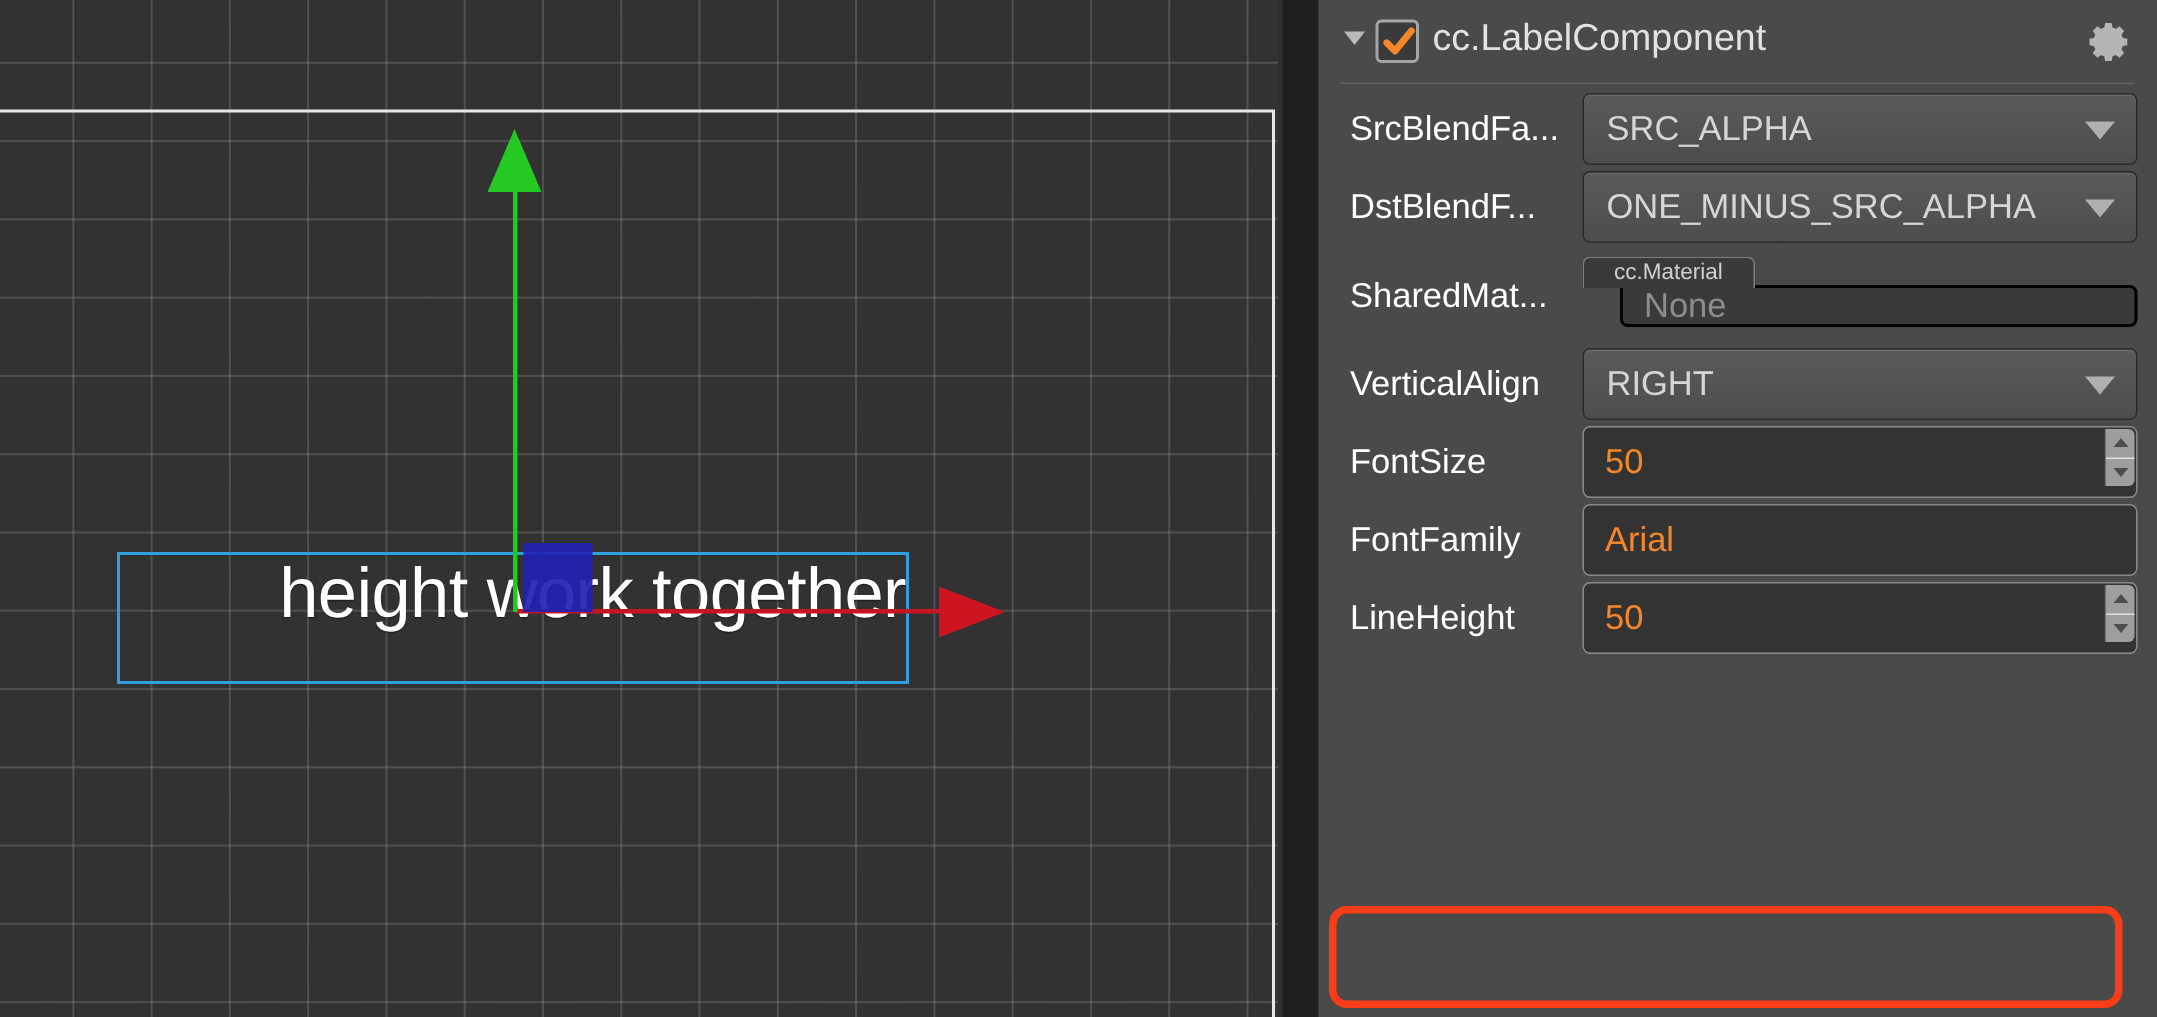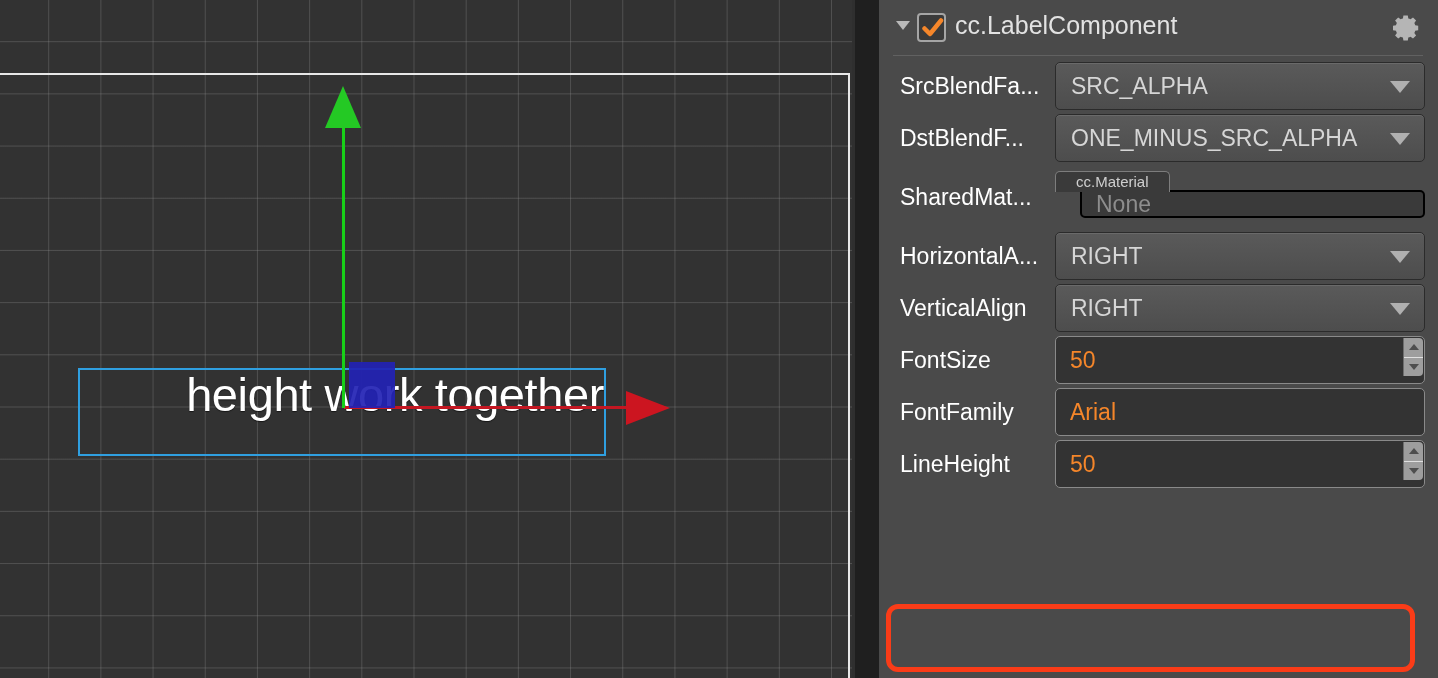--- a/index.html
+++ b/index.html
@@ -400,27 +400,20 @@
 
       <div class="row obj-row">
         <div class="row-label">SharedMat...</div>
         <div class="obj-tab">cc.Material</div>
         <div class="obj-field">
           <span class="of-text">None</span>
         </div>
       </div>
 
 
-      <div class="row">
-        <div class="row-label">HorizontalA...</div>
-        <div class="field dropdown">
-          <span class="dd-text">RIGHT</span>
-          <span class="dd-caret"></span>
-        </div>
-      </div>
 
       <div class="row">
         <div class="row-label">VerticalAlign</div>
         <div class="field dropdown">
           <span class="dd-text">RIGHT</span>
           <span class="dd-caret"></span>
         </div>
       </div>
 
       <div class="row">

